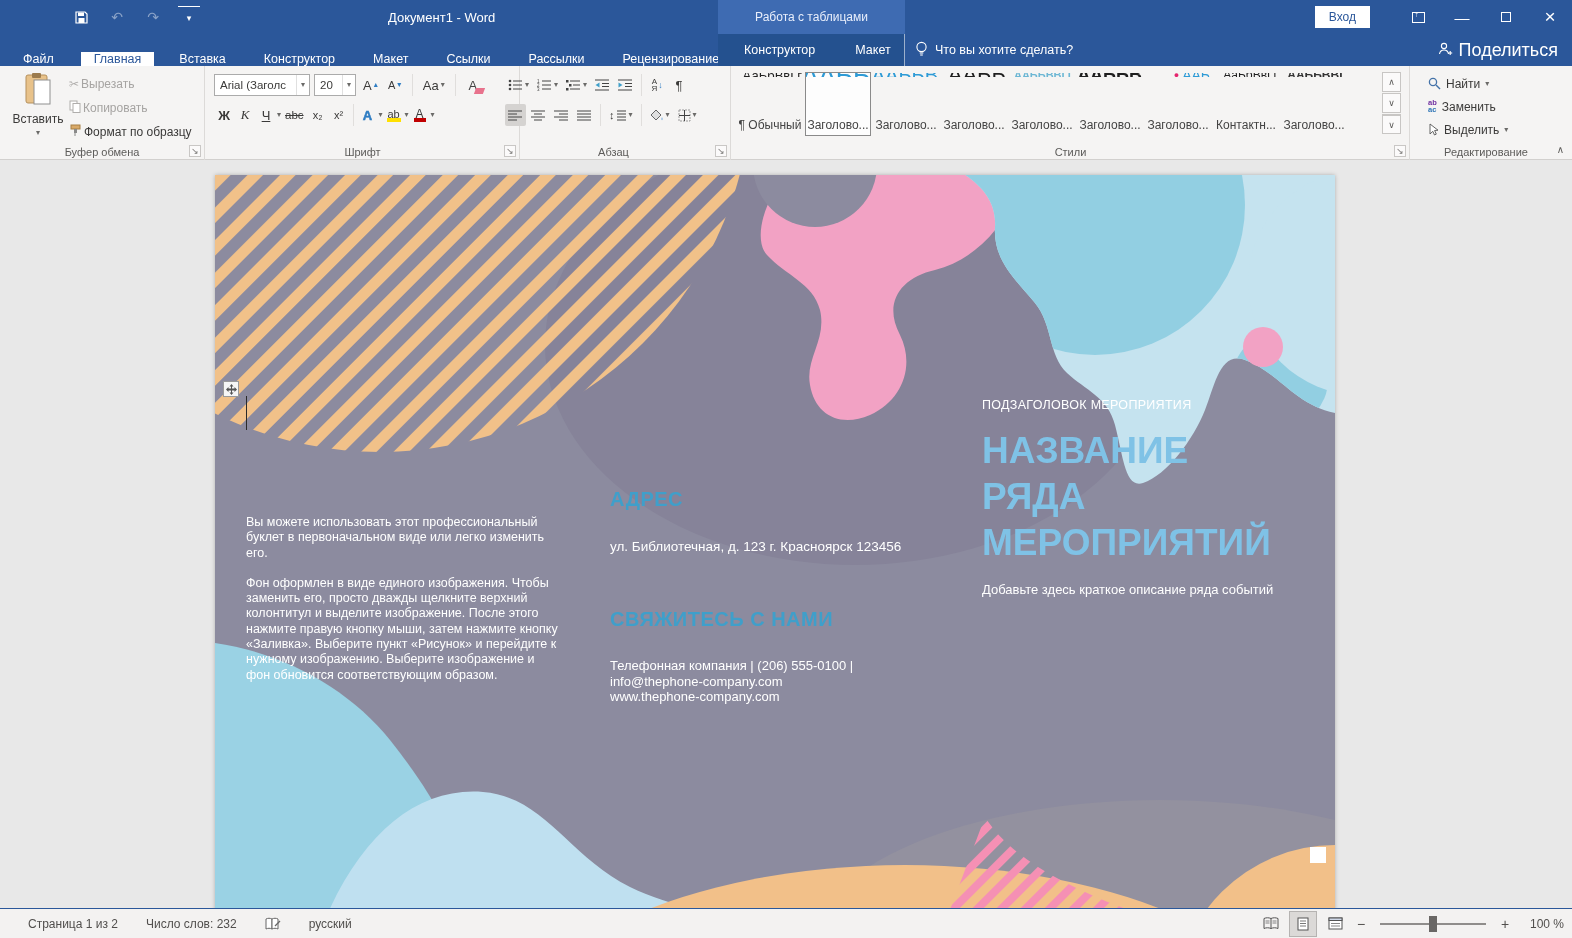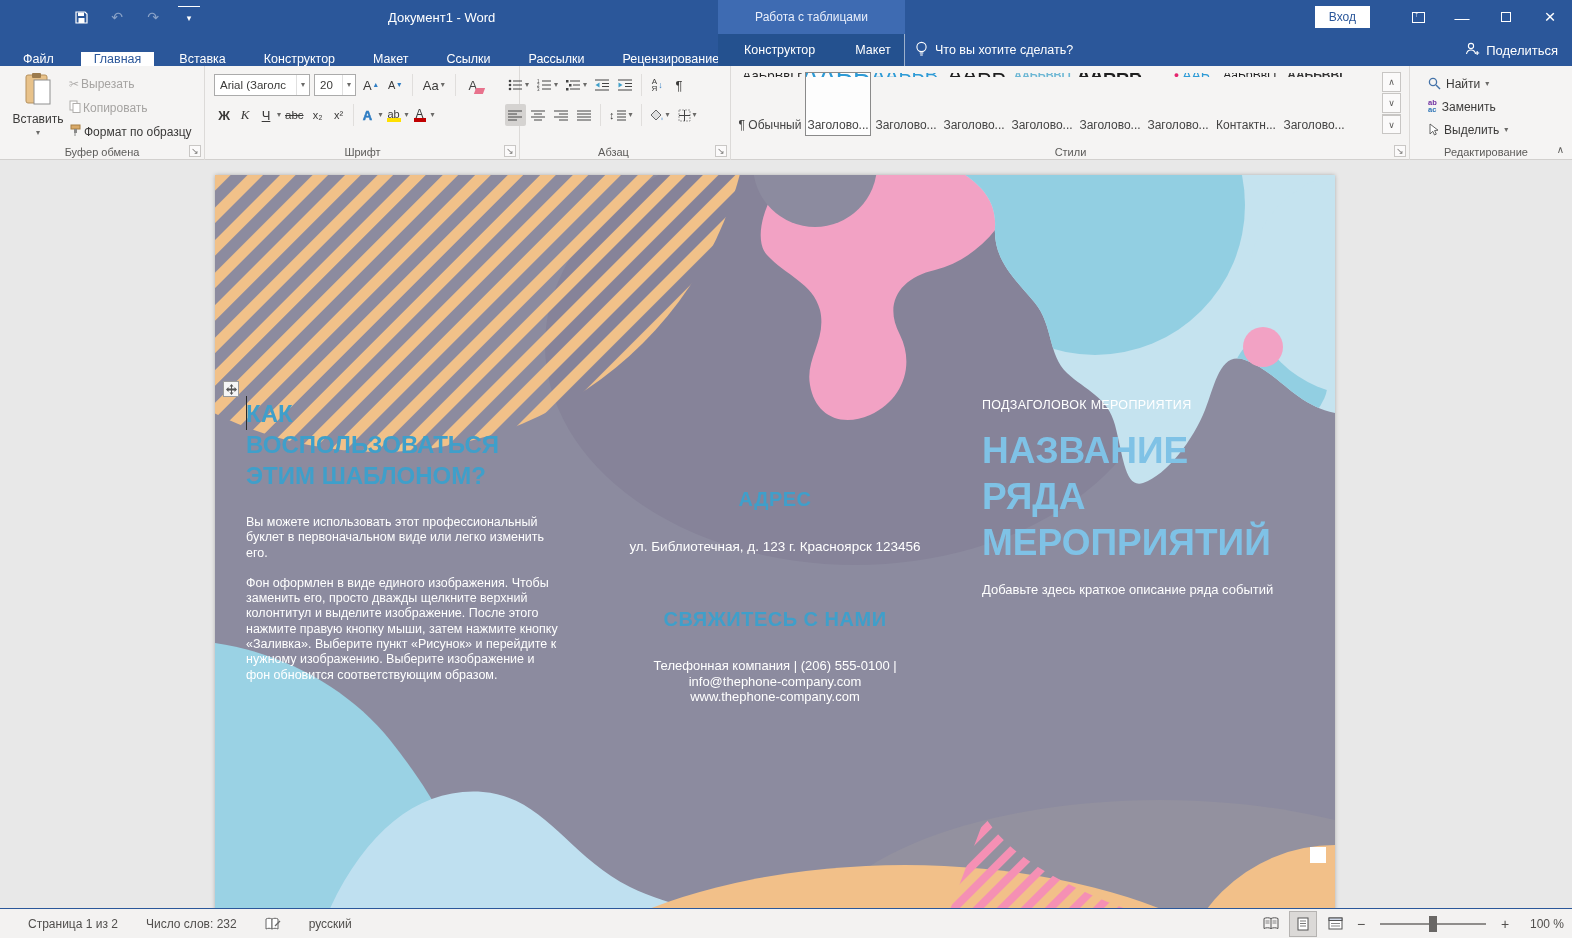--- a/index.html
+++ b/index.html
@@ -22,21 +22,21 @@
   .dispopt:after { content:"↑"; position:absolute; left:2px; top:-3px; font-size:8px; }
 
   
   .tabrow { height:32px; background:#2b579a; display:flex; align-items:flex-end; color:#fff; font-size:12.5px; position:relative; flex:0 0 auto; }
   .tab { padding:0 13px; display:flex; align-items:center; cursor:default;margin-left:12px; }
   .tab.file { background:#2b579a; font-weight:400; padding:0 15px; margin-left:8px; }
   .tab.active { background:#fff; color:#2b579a; }
   .ctxblock { position:absolute; left:718px; top:0; width:187px; height:32px; background:#24518f; display:flex; border-right:1px solid rgba(255,255,255,.55); }
   .ctxblock .tab { padding:0 14px; }
   .assistant { position:absolute; left:915px; top:0; height:32px; display:flex; align-items:center; gap:7px; font-size:12.5px; color:#fff; }
-  .share { position:absolute; right:14px; top:0; height:32px; display:flex; align-items:center; gap:6px; font-size:13px; }
+  .share { position:absolute; right:14px; top:0; height:32px; display:flex; align-items:center; gap:6px; font-size:18px; }
 
   
   .ribbon { height:94px; background:#f5f4f3; border-bottom:1px solid #d2d0ce; position:relative; flex:0 0 auto; color:#3b3a39; }
   .grp { position:absolute; top:0; height:94px; border-right:1px solid #dcdad8; }
   .grp-label { position:absolute; bottom:2px; left:0; right:0; text-align:center; font-size:11px; color:#5c5b59; }
   .launcher { position:absolute; right:3px; bottom:3px; font-size:9px; color:#7a7977; width:12px; height:12px; border:1px solid #c9c7c5; display:flex; align-items:center; justify-content:center; background:#fbfafa; }
   .dd { font-size:8px; color:#6b6a68; line-height:8px; }
   .mini { display:inline-flex; align-items:center; justify-content:center; gap:2px; height:22px; min-width:20px; padding:0 3px; font-size:13px; border-radius:2px; }
   .mini.sel { background:#d5d3d1; }
   .dis { color:#a6a4a2; }
@@ -92,21 +92,21 @@
   .replace-ic .r1 { color:#7030a0; } .replace-ic .r2 { color:#2e75b6; }
 
   
   .workspace { flex:1 1 auto; background:#e8e8e8; position:relative; overflow:hidden; }
   .page { position:absolute; left:215px; top:15px; width:1120px; height:740px; background:#8c8b9f; box-shadow:0 0 4px rgba(0,0,0,.25); }
   .page svg.bg { position:absolute; left:0; top:0; }
   .ov { position:absolute; }
   .col-left-heading { left:31px; top:223px; width:280px; font-size:24px; font-weight:700; line-height:31px; color:#3f9fca; }
   .col-left-body { left:31px; top:340px; width:316px; color:#fff; font-size:12.5px; line-height:15.3px; }
   .col-left-body p { margin-bottom:15px; }
-  .col-mid { left:395px; top:0; width:330px; text-align:center; color:#fff; }
+  .col-mid { left:395px; top:0; width:330px; text-align:left; color:#fff; }
   .mid-h { position:absolute; left:0; right:0; top:313px; font-size:20px; font-weight:700; color:#3f9fca; letter-spacing:.5px; }
   .mid-addr { position:absolute; left:0; right:0; top:364px; font-size:13.5px; }
   .mid-h2 { position:absolute; left:0; right:0; top:433px; font-size:20px; font-weight:700; color:#3f9fca; letter-spacing:.5px; }
   .mid-contact { position:absolute; left:0; right:0; top:483px; font-size:13px; line-height:15.5px; }
   .col-right-sub { left:767px; top:223px; width:330px; color:#fff; font-size:12.5px; letter-spacing:.3px; }
   .col-right-title { left:767px; top:253px; width:285px; color:#7fc2e6; font-size:37px; font-weight:700; line-height:46px; }
   .col-right-desc { left:767px; top:407px; width:330px; color:#fff; font-size:13px; }
   .movehandle { left:8px; top:206px; width:16px; height:16px; background:#f6f6f6; border:1px solid #9a9a9a; display:flex; align-items:center; justify-content:center; }
   .caret { left:31px; top:221px; width:1px; height:34px; background:#2a2a2a; }
   .tbl-resize { left:1095px; top:672px; width:16px; height:16px; background:#fff; }
@@ -557,21 +557,20 @@
         <path d="M770,642 C795,682 852,714 928,740 L733,740 Z" fill="url(#pp)"></path>
       </svg>
 
       <div class="ov movehandle">
         <svg width="11" height="11" viewBox="0 0 11 11">
             <path d="M5.5,0 L7.5,2.5 H6 V4.5 H8.5 V3 L11,5.5 L8.5,8 V6.5 H6 V8.5 H7.5 L5.5,11 L3.5,8.5 H5 V6.5 H2.5 V8 L0,5.5 L2.5,3 V4.5 H5 V2.5 H3.5 Z" fill="#555"></path>
           </svg>
       </div>
       <div class="ov caret"></div>
 
-      <div class="ov col-left-heading">КАК ВОСПОЛЬЗОВАТЬСЯ ЭТИМ ШАБЛОНОМ?</div>
       <div class="ov col-left-body">
         <p>Вы можете использовать этот профессиональный буклет в первоначальном виде или легко изменить его.</p>
         <p>Фон оформлен в виде единого изображения. Чтобы заменить его, просто дважды щелкните верхний колонтитул и выделите изображение. После этого нажмите правую кнопку мыши, затем нажмите кнопку «Заливка». Выберите пункт «Рисунок» и перейдите к нужному изображению. Выберите изображение и фон обновится соответствующим образом.</p>
       </div>
 
       <div class="ov col-mid" style="height:740px">
         <div class="mid-h">АДРЕС</div>
         <div class="mid-addr">ул. Библиотечная, д. 123 г. Красноярск 123456</div>
         <div class="mid-h2">СВЯЖИТЕСЬ С НАМИ</div>
         <div class="mid-contact">

